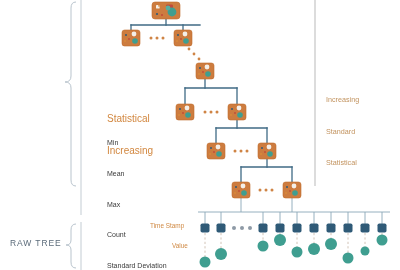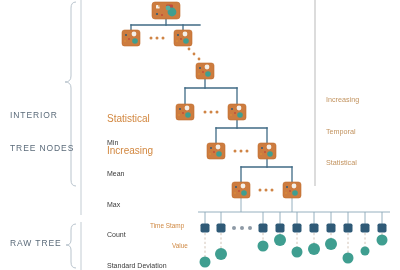--- a/index.html
+++ b/index.html
@@ -236,44 +236,40 @@
       <circle cx="280" cy="240" r="6.0"></circle>
       <circle cx="297" cy="252" r="5.5"></circle>
       <circle cx="314" cy="249" r="6.0"></circle>
       <circle cx="331" cy="244" r="6.0"></circle>
       <circle cx="348" cy="258" r="5.5"></circle>
       <circle cx="365" cy="251" r="4.5"></circle>
       <circle cx="382" cy="240" r="5.5"></circle>
     </g>
   </svg>
 
-  <div class="lbl section-label" style="left:10px;top:88px;">
-    <div>INTERIOR</div>
-    <div>TREE NODES</div>
-  </div>
 
   <div class="lbl section-label" style="left:10px;top:238px;">RAW TREE</div>
 
   <div class="lbl orange-label" style="left:107px;top:93px;">
     <div>Statistical</div>
     <div>Increasing</div>
   </div>
 
   <div class="lbl dark-list" style="left:107px;top:118px;">
     <div>Min</div>
     <div>Mean</div>
     <div>Max</div>
     <div>Count</div>
     <div>Standard Deviation</div>
     
   </div>
 
   <div class="lbl orange-label-right" style="left:326px;top:74px;">
     <div>Increasing</div>
-    <div>Temporal</div>
+    <div>Standard</div>
     <div>Statistical</div>
   </div>
 
   <div class="lbl small-orange" style="left:150px;top:221px;">Time Stamp</div>
 
   <div class="lbl small-orange" style="left:172px;top:241px;">Value</div>
 
 </div>
 
 </body></html>

